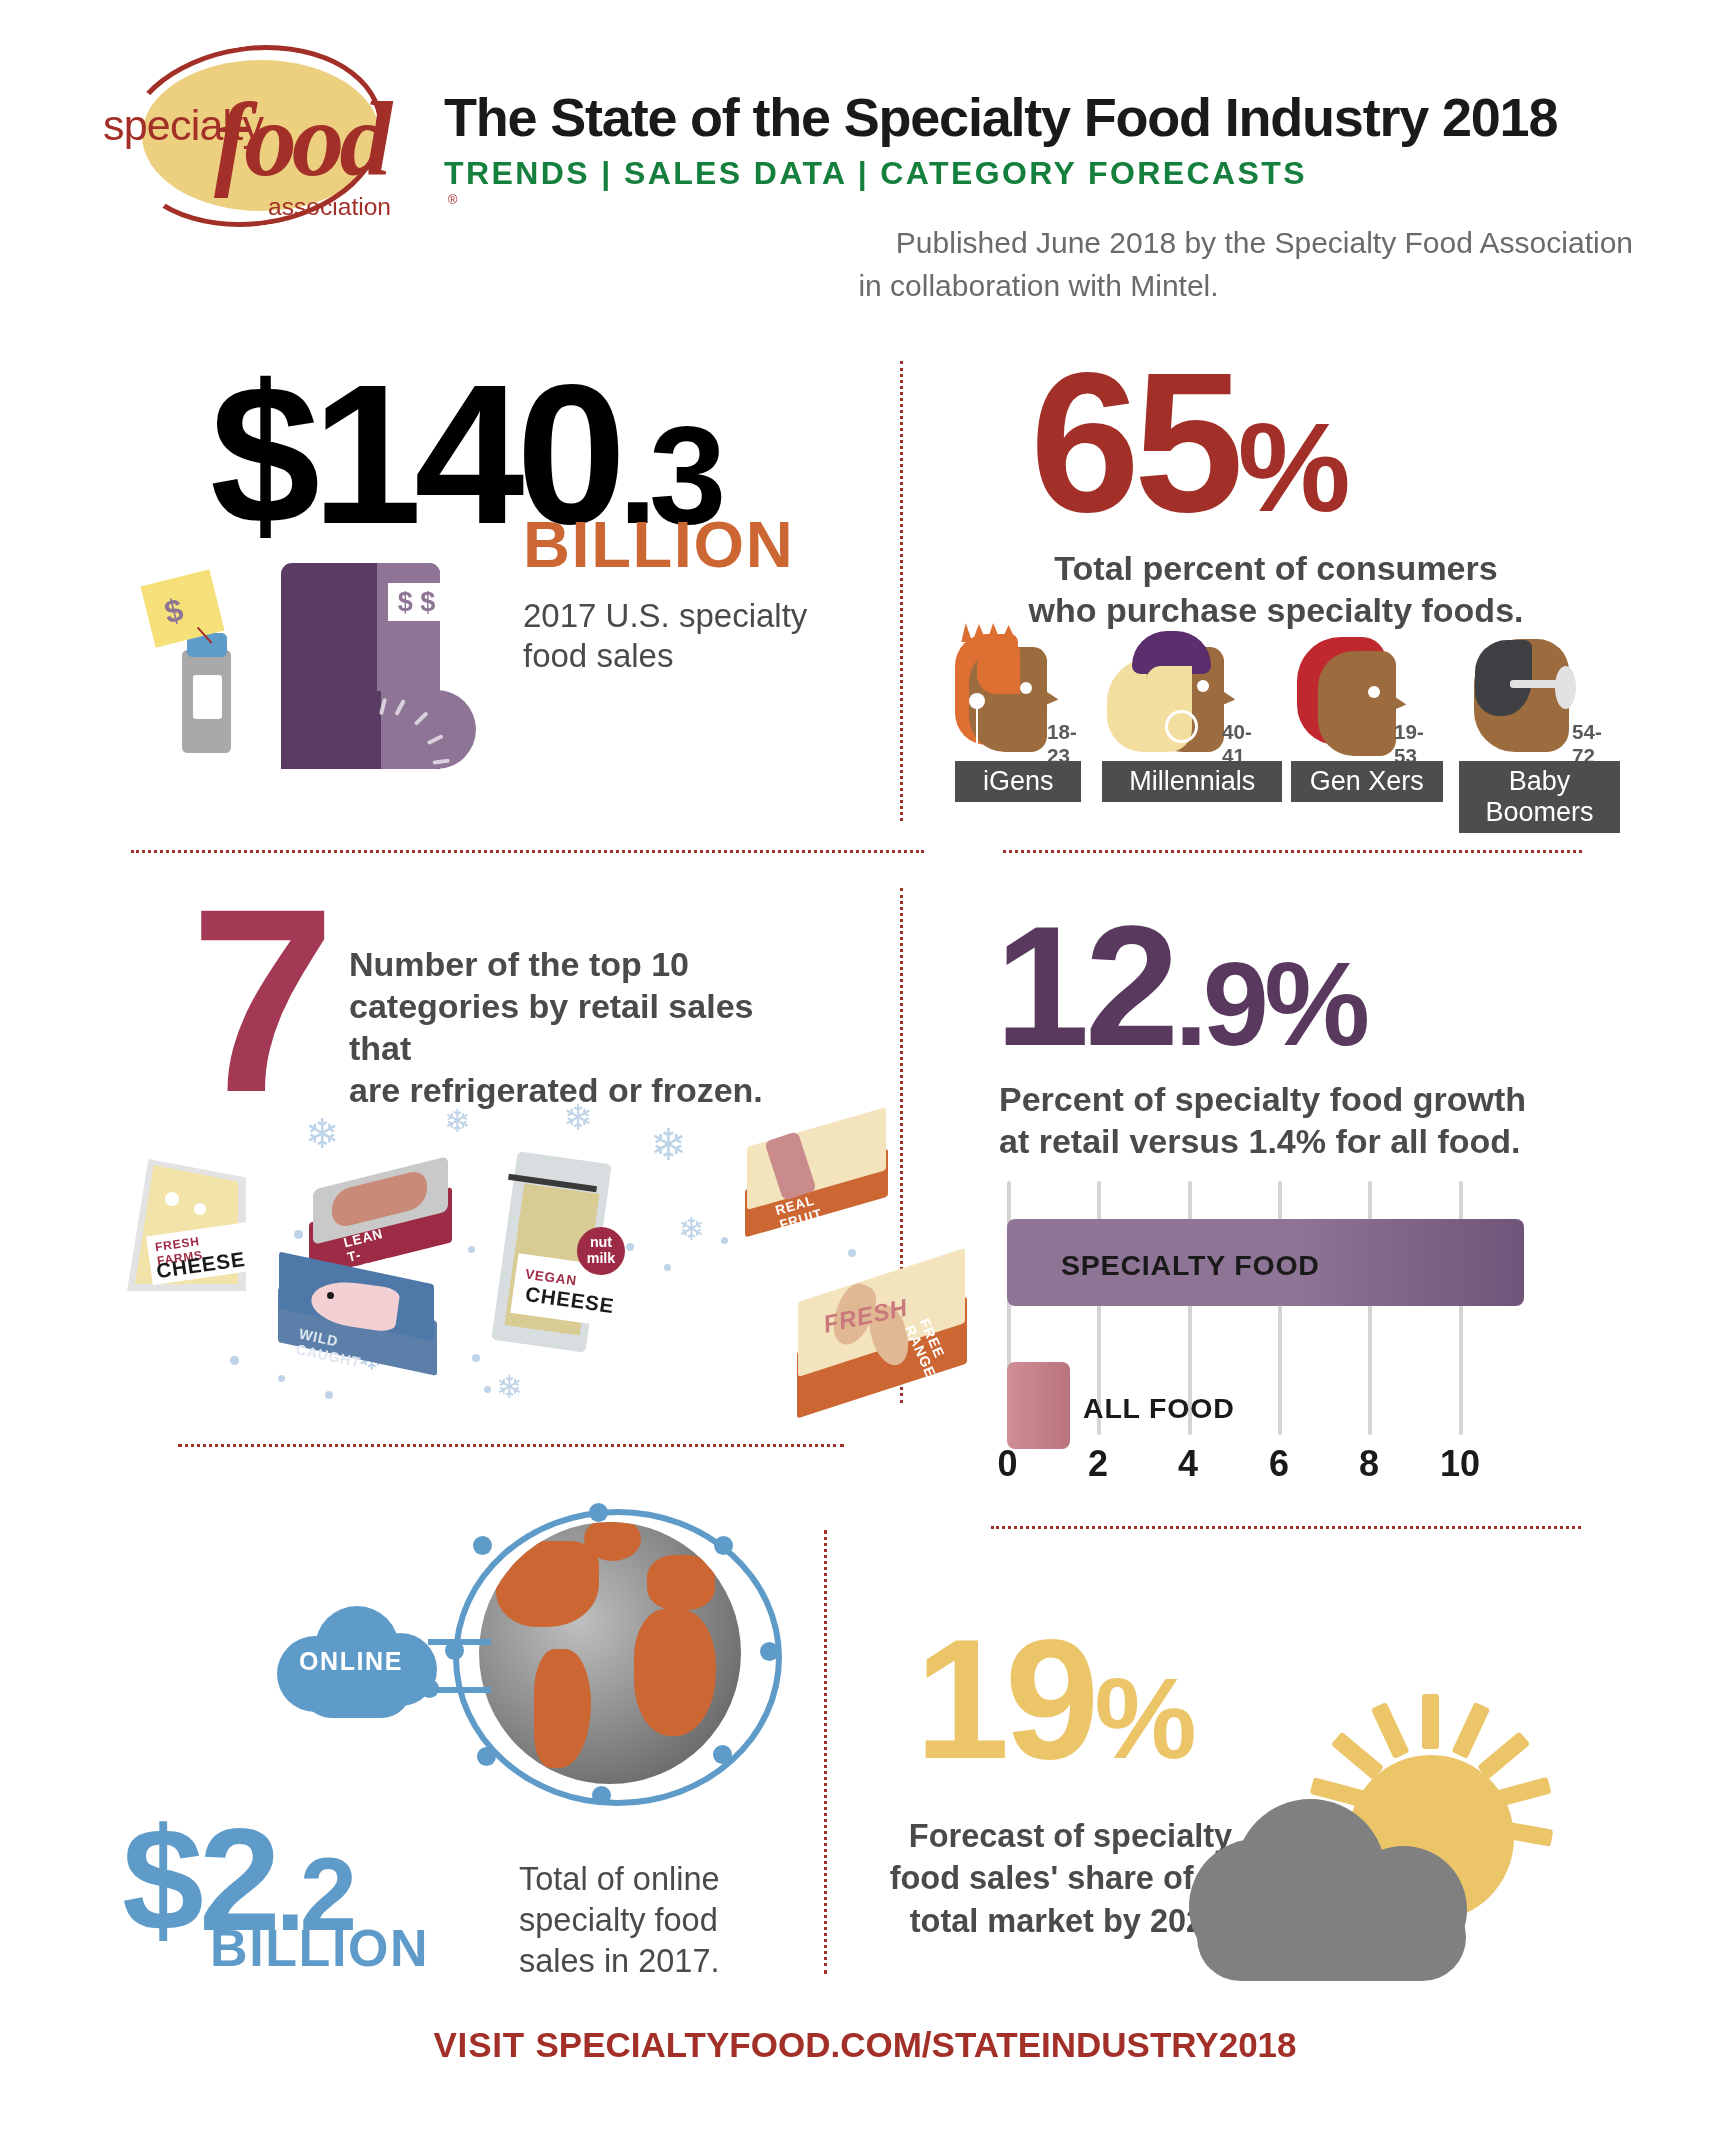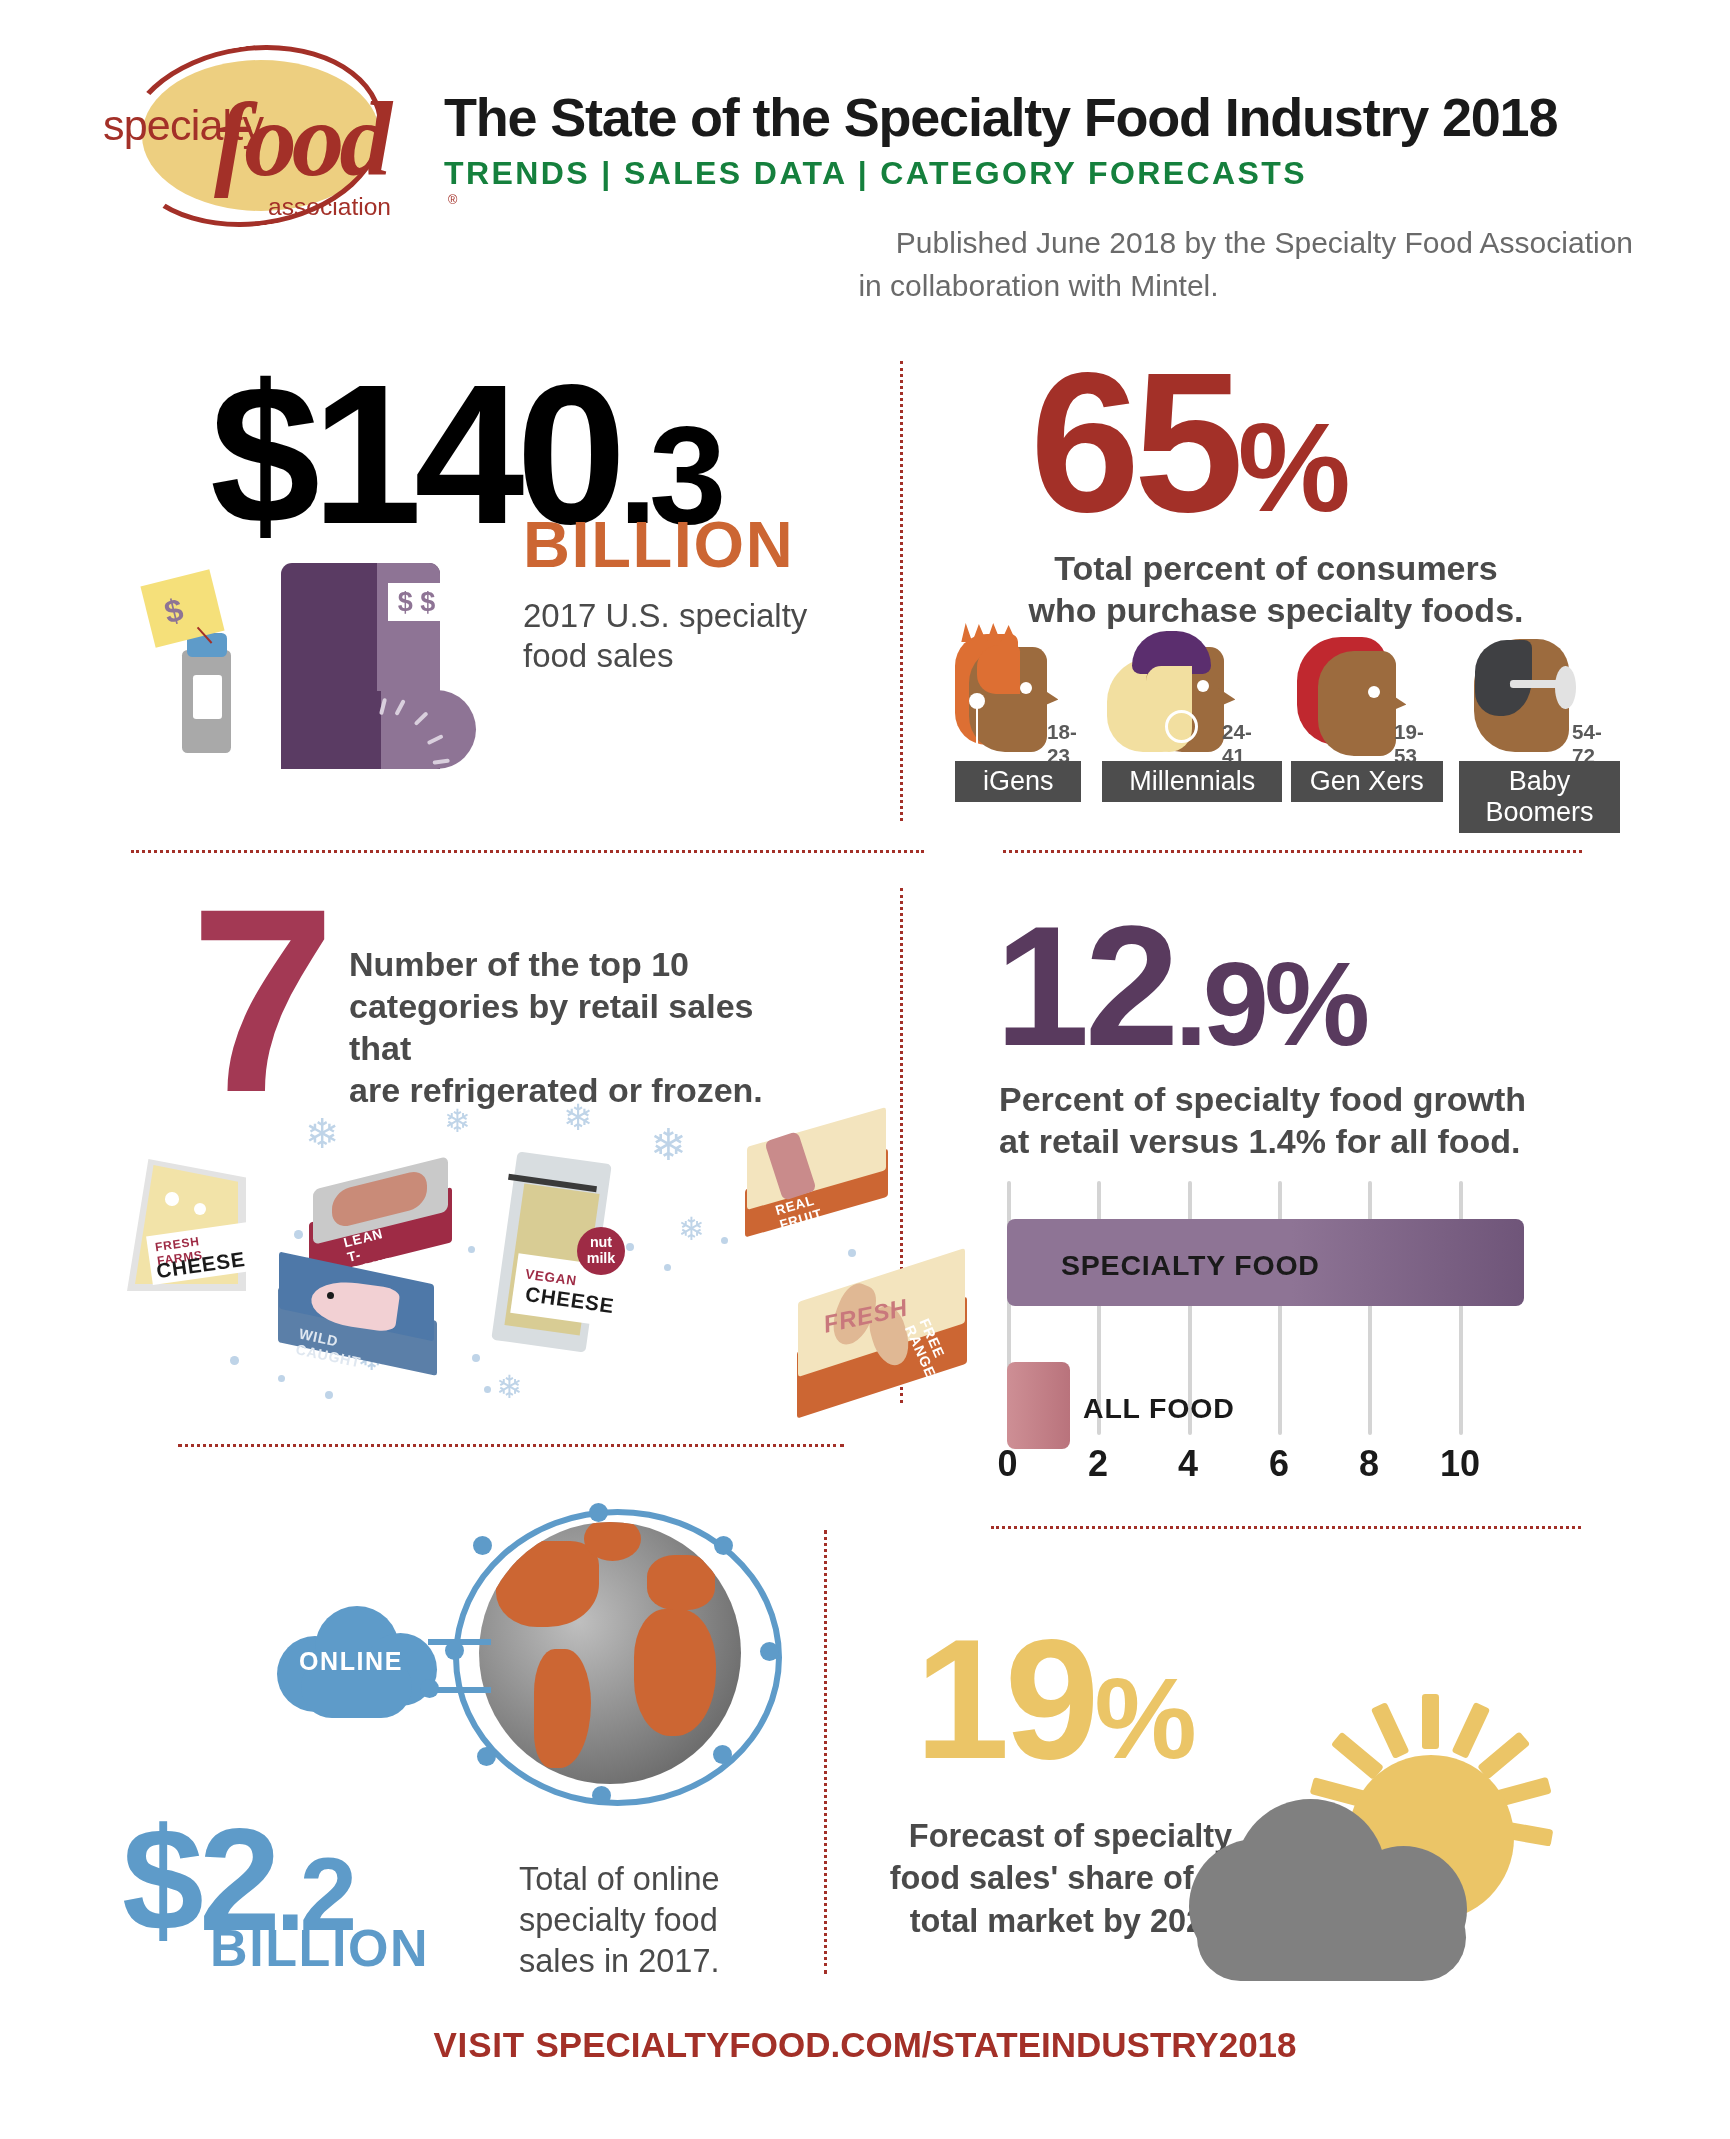--- a/index.html
+++ b/index.html
@@ -213,21 +213,21 @@
       </div>
 
       <div class="head" style="left:155px;top:0px;">
         <div style="position:absolute;left:4.8px;top:24px;width:87px;height:94px;background:#F2DFA0;border-radius:44px 16px 32px 36px;"></div>
         <div class="face" style="left:44px;"></div>
         <div style="position:absolute;left:30px;top:-3.2px;width:79px;height:43px;background:#5B2E6E;border-radius:40px 40px 9.5px 9.5px;"></div>
         <div style="position:absolute;left:44px;top:32px;width:46px;height:86px;background:#F2DFA0;border-radius:16px 0 24px 24px;"></div>
         <div class="nose" style="left:116px;"></div>
         <div class="eye" style="left:95px;top:46px;"></div>
         <div style="position:absolute;left:63px;top:76px;width:27px;height:27px;border:3.2px solid #fff;border-radius:50%;"></div>
-        <span class="hairlabel" style="left:120px;top:86px;">24-41</span>
+        <span class="hairlabel" style="left:120px;top:86px;">40-41</span>
         <div class="badge" style="left:0px;width:155px;">Millennials</div>
       </div>
 
       <div class="head" style="left:342px;top:0px;">
         <div style="position:absolute;left:8px;top:3.2px;width:89px;height:108px;background:#C0282F;border-radius:44px 24px 8px 40px;"></div>
         <div class="face" style="left:28.5px;top:17.4px;"></div>
         <div class="nose" style="left:100px;top:59px;"></div>
         <div class="eye" style="left:79px;top:52px;"></div>
         <span class="hairlabel" style="left:105px;top:86px;">19-53</span>
         <div class="badge" style="left:1.6px;width:127px;">Gen Xers</div>

